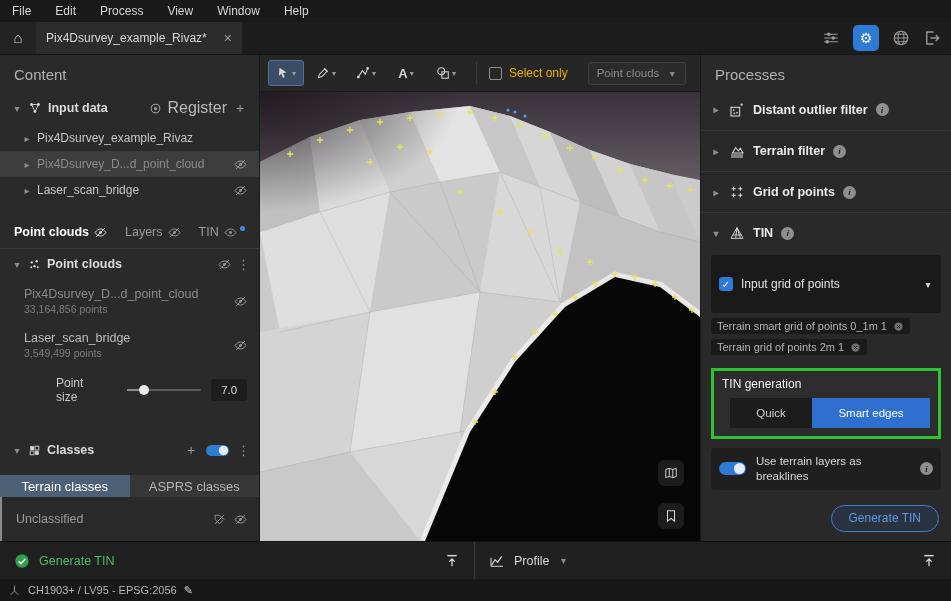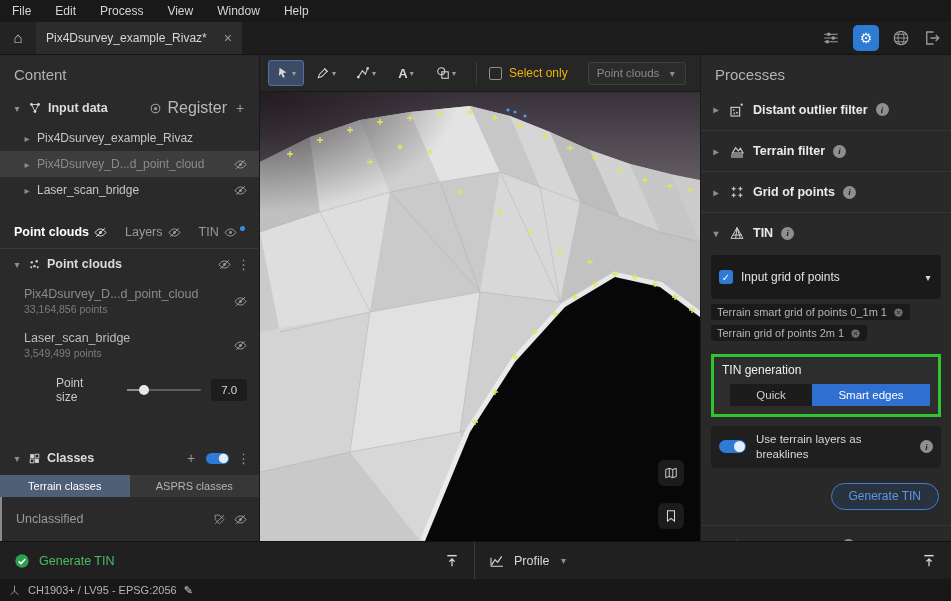--- a/index.html
+++ b/index.html
@@ -72,21 +72,21 @@
   .pc-count{font-size:10.5px;color:#7c7c7c;margin-top:2px}
   .pointsize-row{height:46px;display:flex;align-items:center;gap:10px;padding:0 12px 0 56px}
   .ps-label{font-size:12px;color:#c9c9c9}
   .slider{width:74px;height:2px;background:#5c5c5c;border-radius:1px;position:relative;flex:none}
   .slider .fill{position:absolute;left:0;top:0;height:2px;width:16px;background:#8c8c8c}
   .slider .handle{position:absolute;left:12px;top:-4px;width:10px;height:10px;border-radius:50%;background:#e8e8e8}
   .ps-value{width:36px;height:22px;background:#1d1d1d;border-radius:3px;color:#d8d8d8;font-size:11.5px;
             display:flex;align-items:center;justify-content:center}
   .classes-header{height:26px;padding:0 12px;font-size:12.5px;margin-top:auto}
   .toggle-sm{transform:scale(.85)}
-  .classes-tabs{height:22px;display:flex;margin-top:4px;font-size:11px}
+  .classes-tabs{height:22px;display:flex;margin-top:12px;font-size:13px}
   .ctab{flex:1;display:flex;align-items:center;justify-content:center;background:#373737;color:#b5b5b5}
   .ctab.active{background:#4d6075;color:#fff}
   .classes-item{height:44px;display:flex;align-items:center;gap:8px;padding:0 12px 0 14px;
                 border-left:2px solid #8a8a8a;font-size:12.5px;color:#9a9a9a}
   .classes-item .spacer{flex:1}
 
   
   .viewport{position:absolute;left:260px;top:55px;width:440px;height:486px}
   .vp-toolbar{height:37px;background:#262626;border-bottom:1px solid #1a1a1a;
               display:flex;align-items:center;gap:4px;padding:0 8px}
@@ -104,28 +104,28 @@
   .fbtn{width:26px;height:26px;border-radius:6px;background:#1c1c1c;display:flex;align-items:center;justify-content:center;color:#e8e8e8}
 
   
   .right-panel{position:absolute;left:700px;top:55px;width:251px;height:486px;background:#292929;
                border-left:1px solid #1a1a1a;overflow:hidden}
   .proc-row{height:41px;display:flex;align-items:center;gap:8px;padding:0 10px;border-top:1px solid #363636;
             font-size:12.5px;color:#eaeaea;font-weight:bold}
   .proc-row.first{border-top:none}
   .tin-body{padding:2px 10px 0}
   .input-select{display:flex;align-items:center;gap:8px;background:#1a1a1a;border-radius:4px;
-                padding:15px 8px;font-size:12px;color:#e2e2e2}
+                padding:22px 8px;font-size:12px;color:#e2e2e2}
   .input-select .chev{color:#d8d8d8;margin-left:auto}
   .chip{display:flex;align-items:center;gap:6px;background:#1a1a1a;border-radius:3px;padding:2px 6px;
         margin-top:5px;width:fit-content;max-width:100%;font-size:11px;color:#b5b5b5}
   .green-box{margin-top:13px;border:3px solid #2fc32f;padding:6px 8px 8px;background:#2d2d2d}
   .gen-title{font-size:12px;color:#f0f0f0;margin-bottom:7px}
   .mode-btns{display:flex;justify-content:flex-end}
-  .mode-btn{height:22px;display:flex;align-items:center;justify-content:center;font-size:11.5px}
+  .mode-btn{height:30px;display:flex;align-items:center;justify-content:center;font-size:11.5px}
   .mode-btn.quick{width:82px;background:#1c1c1c;color:#cfcfcf}
   .mode-btn.smart{width:118px;background:#2e6fd0;color:#fff}
   .breaklines-row{margin-top:9px;display:flex;align-items:center;gap:10px;background:#1f1f1f;
                   border-radius:4px;padding:6px 8px;font-size:11.5px;color:#d8d8d8}
   .bl-label{width:128px;line-height:1.3}
   .breaklines-row .info{margin-left:auto}
   .generate-row{margin-top:15px;display:flex;justify-content:flex-end;padding-right:2px}
   .gen-btn{height:27px;padding:0 17px;border:1px solid #3d7fd4;border-radius:14px;
            background:rgba(46,111,208,.14);color:#5d98e2;font-size:12px;font-family:inherit}
   .contour-row{margin-top:15px}

